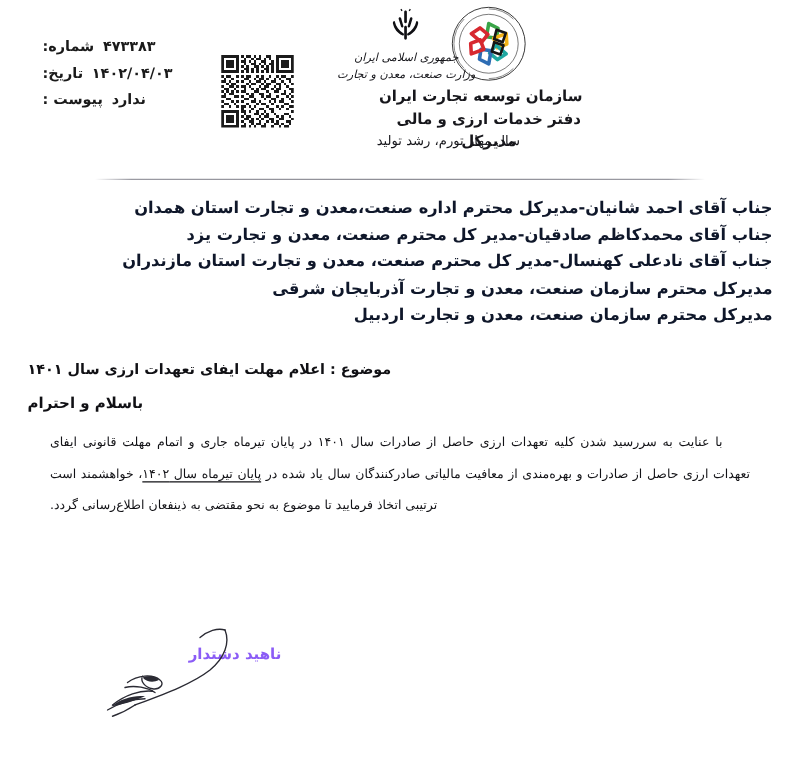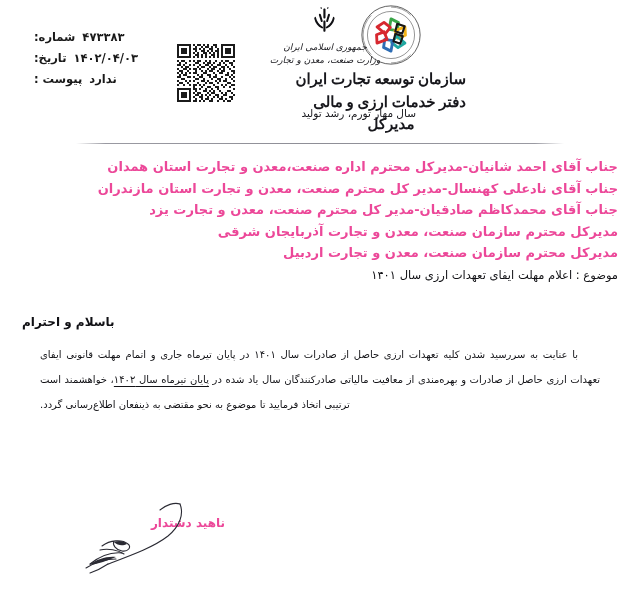--- a/index.html
+++ b/index.html
@@ -115,26 +115,25 @@
     text-align: center;
   }
   .org-logo {
     width: 62px;
     height: 62px;
     margin: 0 auto 2px auto;
     position: relative;
   }
   .org-logo svg { display: block; width: 62px; height: 62px; }
   .org-line {
-    font-size: 15px;
+    font-size: 12px;
     font-weight: bold;
     line-height: 1.5;
     color: #17171c;
     white-space: nowrap;
-    font-family: Liberation Serif, serif;
   }
 
   
   .divider {
     position: absolute;
     left: 76px;
     top: 143px;
     width: 488px;
     height: 1px;
     background: linear-gradient(to right, #ffffff 0%, #9a9aa2 6%, #8e8e96 50%, #9a9aa2 94%, #ffffff 100%);
@@ -146,35 +145,35 @@
     top: 156px;
     right: 22px;
     width: 596px;
     text-align: right;
     direction: rtl;
   }
   .recipient-line {
     font-size: 13px;
     font-weight: bold;
     line-height: 21.5px;
-    color: #ec4899;
+    color: #0f172a;
     white-space: nowrap;
     letter-spacing: -0.1px;
   }
 
   
   .subject {
     position: absolute;
-    top: 268px;
+    top: 288px;
     right: 22px;
     width: 596px;
-    text-align: right;
+    text-align: left;
     direction: rtl;
     font-size: 11.5px;
-    font-weight: normal;
+    font-weight: bold;
     color: #101014;
     white-space: nowrap;
   }
 
   
   .greeting {
     position: absolute;
     top: 315px;
     right: 22px;
     width: 596px;
@@ -211,21 +210,21 @@
   .signature {
     position: absolute;
     top: 516px;
     left: 108px;
     width: 160px;
     text-align: center;
   }
   .signature-name {
     font-size: 12px;
     font-weight: bold;
-    color: #ec4899;
+    color: #8b5cf6;
     direction: rtl;
     white-space: nowrap;
   }
   .signature-mark {
     position: absolute;
     left: 56px;
     top: 498px;
     width: 180px;
     height: 90px;
     pointer-events: none;
@@ -357,22 +356,22 @@
       <div class="org-line">سازمان توسعه تجارت ایران</div>
       <div class="org-line">دفتر خدمات ارزی و مالی</div>
       <div class="org-line">مدیرکل</div>
     </div>
 
     <div class="divider"></div>
   </div>
 
   <div class="recipients">
     <div class="recipient-line">جناب آقای احمد شانیان-مدیرکل محترم اداره صنعت،معدن و تجارت استان همدان</div>
+    <div class="recipient-line">جناب آقای محمدکاظم صادقیان-مدیر کل محترم صنعت، معدن و تجارت یزد</div>
     <div class="recipient-line">جناب آقای نادعلی کهنسال-مدیر کل محترم صنعت، معدن و تجارت استان مازندران</div>
-    <div class="recipient-line">جناب آقای محمدکاظم صادقیان-مدیر کل محترم صنعت، معدن و تجارت یزد</div>
     <div class="recipient-line">مدیرکل محترم سازمان صنعت، معدن و تجارت آذربایجان شرقی</div>
     <div class="recipient-line">مدیرکل محترم سازمان صنعت، معدن و تجارت اردبیل</div>
   </div>
 
   <div class="subject">موضوع : اعلام مهلت ایفای تعهدات ارزی سال ۱۴۰۱</div>
 
   <div class="greeting">باسلام و احترام</div>
 
   <div class="body-text"><span>با عنایت به سررسید شدن کلیه تعهدات ارزی حاصل از صادرات سال ۱۴۰۱ در پایان تیرماه جاری و اتمام مهلت قانونی ایفای تعهدات ارزی حاصل از صادرات و بهره‌مندی از معافیت مالیاتی صادرکنندگان سال یاد شده در </span><span class="u">پایان تیرماه سال ۱۴۰۲</span><span>، خواهشمند است ترتیبی اتخاذ فرمایید تا موضوع به نحو مقتضی به ذینفعان اطلاع‌رسانی گردد.</span></div>
 

